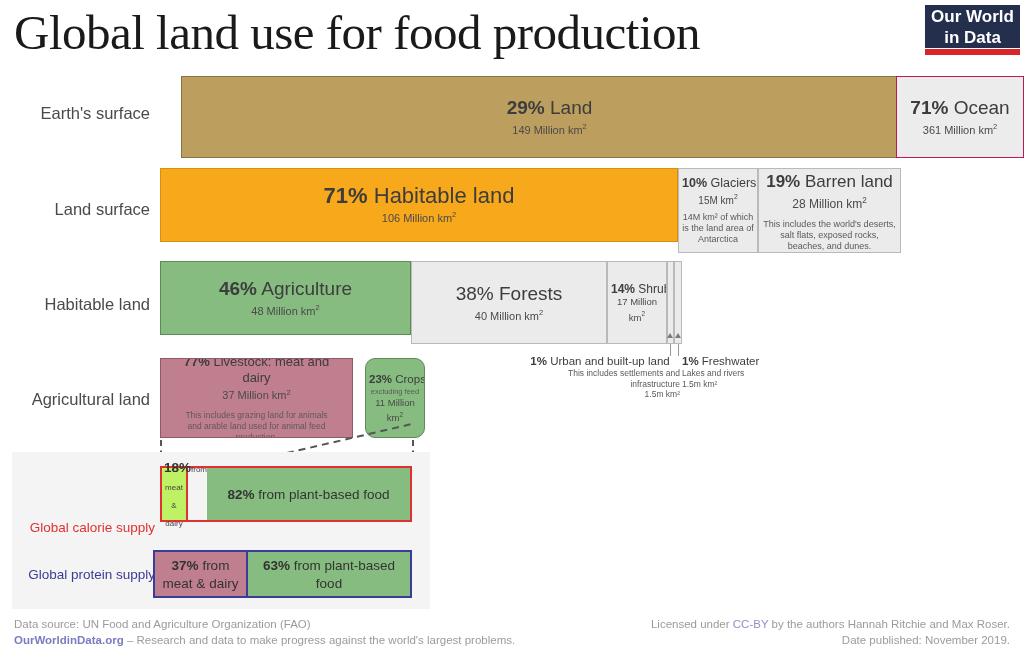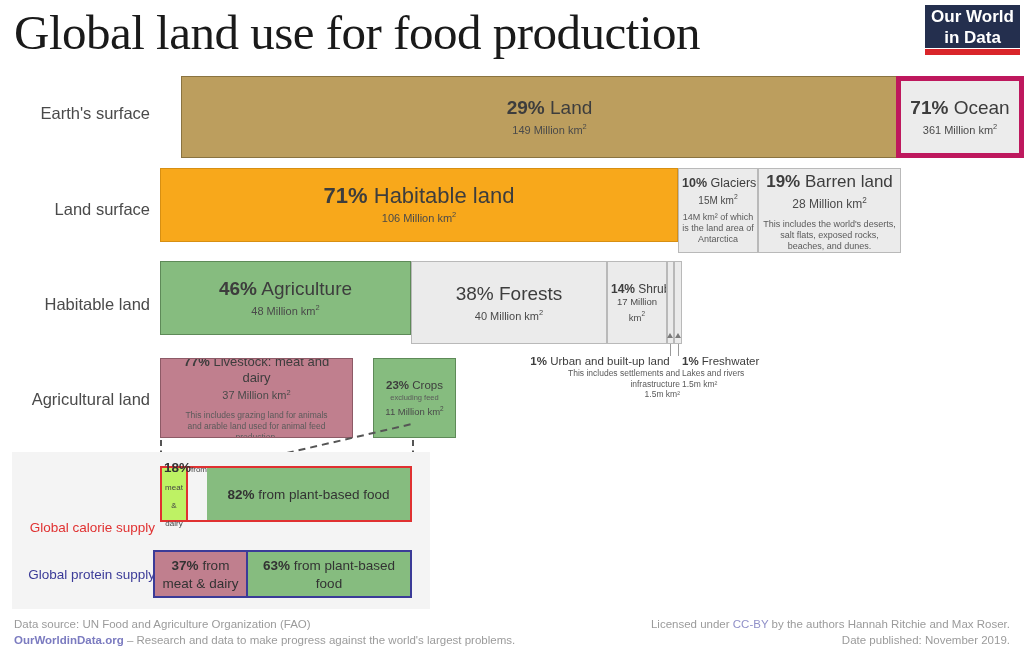--- a/index.html
+++ b/index.html
@@ -39,21 +39,21 @@
     position:absolute;left:0;right:0;top:50%;transform:translateY(-50%);
     text-align:center;padding:0 3px;box-sizing:border-box;
   }
   .big{font-size:19px;color:#3d3d3d;line-height:23px;white-space:nowrap;}
   .big b{font-weight:700;}
   .sub{font-size:11px;color:#4a4a4a;line-height:15px;}
   .note{font-size:9px;color:#5a5a5a;line-height:11px;}
   sup{font-size:0.68em;vertical-align:super;}
 
   .c-land{background:#bc9e5e;border:1px solid #8a7340;}
-  .c-ocean{background:#ececec;border:5px solid #be185d;}
+  .c-ocean{background:#ececec;border:1px solid #be185d;}
   .c-hab{background:#f8a81b;border:1px solid #d78f12;}
   .c-grey{background:#ebebeb;border:1px solid #b9b9b9;}
   .c-green{background:#86bc7f;border:1px solid #5e8a58;}
   .c-rose{background:#c07f8e;border:1px solid #8d5a66;}
 
   
   .annot{position:absolute;text-align:center;}
   .annot .t1{font-size:11.5px;color:#3d3d3d;line-height:14px;white-space:nowrap;}
   .annot .t1 b{font-weight:700;}
   .annot .t2{font-size:8.5px;color:#5a5a5a;line-height:10.5px;}
@@ -236,21 +236,21 @@
       <div class="big" style="font-size:13px;line-height:16px;white-space:normal;">
         <b>77%</b><span> Livestock: meat and dairy</span>
       </div>
       <div class="sub" style="font-size:11px;line-height:14px;">
         <span>37 Million km</span><sup>2</sup>
       </div>
       <div class="note" style="margin-top:7px;font-size:8.5px;">This includes grazing land for animals and arable land used for animal feed production.</div>
     </div>
   </div>
 
-  <div class="seg c-green" style="left:373px;top:358px;width:83px;height:80px;">
+  <div class="seg c-green" style="left:365px;top:358px;width:60px;height:80px;border-radius:10px;">
     <div class="ctr">
       <div class="big" style="font-size:11.5px;line-height:14px;">
         <b>23%</b><span> Crops</span>
       </div>
       <div class="note" style="font-size:7.5px;">excluding feed</div>
       <div class="sub" style="font-size:9.5px;line-height:12px;">
         <span>11 Million km</span><sup>2</sup>
       </div>
     </div>
   </div>

